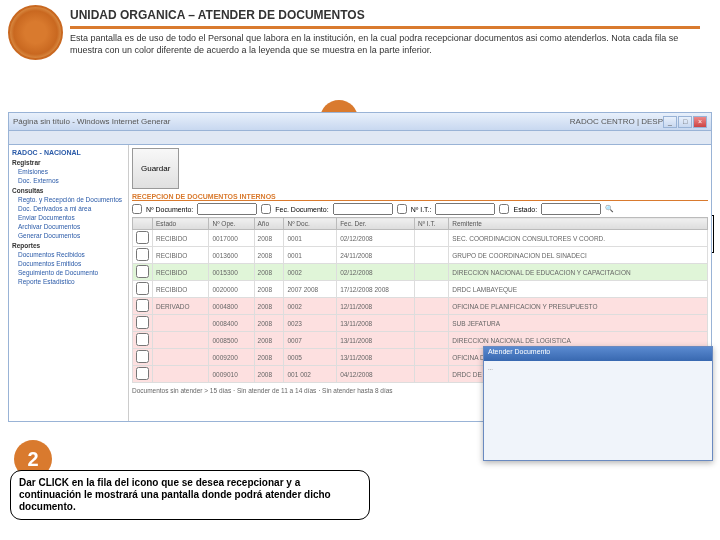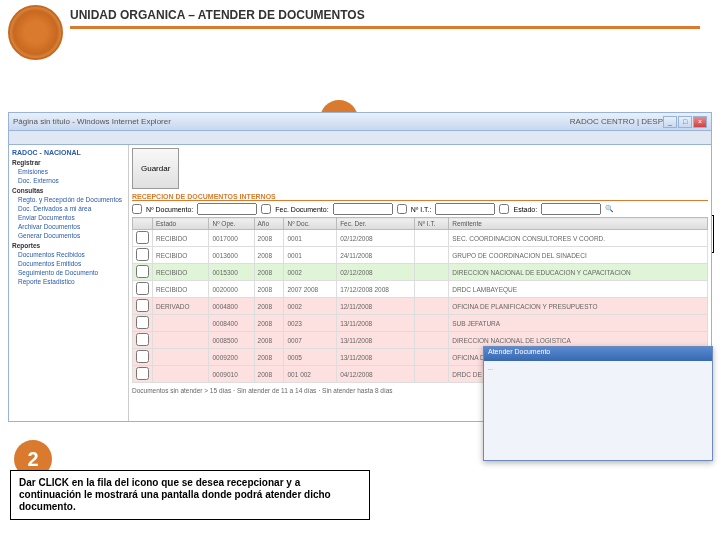--- a/index.html
+++ b/index.html
@@ -12,21 +12,21 @@
   .title { font-size: 12px; font-weight: bold; color: #333; border-bottom: 3px solid #d97a2e; padding-bottom: 4px; }
   .subtitle { font-size: 9px; color: #333; margin-top: 4px; line-height: 1.3; }
   
   .bubble { position: absolute; border-radius: 50%; background: #d97a2e; color: #fff; font-size: 20px; font-weight: bold; display: flex; align-items: center; justify-content: center; }
   .bubble-1 { top: 170px; right: 30px; width: 38px; height: 38px; }
   .bubble-2 { top: 440px; left: 14px; width: 38px; height: 38px; }
   .bubble-3 { top: 100px; left: 320px; width: 38px; height: 38px; }
   
   .callout { position: absolute; background: #fff; border: 1.5px solid #000; padding: 6px 8px; font-size: 10px; line-height: 1.2; }
   .callout-1 { top: 215px; right: 6px; width: 115px; }
-  .callout-2 { bottom: 20px; left: 10px; width: 360px; }
+  .callout-2 { bottom: 20px; left: 10px; width: 360px; border-radius: 11px; }
   .callout-3 { top: 144px; left: 252px; width: 220px; }
   
   .browser-frame { position: absolute; top: 112px; left: 8px; width: 704px; height: 310px; border: 1px solid #99b3d6; background: #f0f4fa; }
   .browser-bar { height: 18px; background: linear-gradient(#e8f0fb, #c8d8f0); border-bottom: 1px solid #99b3d6; display: flex; align-items: center; padding: 0 4px; font-size: 8px; color: #555; }
   .browser-tabs { height: 14px; background: #e0e8f4; border-bottom: 1px solid #99b3d6; }
   
   .app-content { display: flex; height: calc(100% - 32px); }
   
   .sidebar { width: 120px; background: #fff; border-right: 1px solid #ccc; padding: 4px 3px; font-size: 6.5px; }
   .sidebar-title { font-weight: bold; color: #2a5aa8; font-size: 7px; margin-bottom: 3px; }
@@ -66,34 +66,35 @@
 </style>
 </head>
 <body>
 
 <div class="logo">
     <div class="logo-circle"></div>
   </div>
 
 <div class="header">
   <div class="title">UNIDAD ORGANICA – ATENDER DE DOCUMENTOS</div>
+  <div class="subtitle">Esta pantalla es de uso de todo el Personal que labora en la institución, en la cual podra recepcionar documentos asi como atenderlos. Nota cada fila se muestra con un color diferente de acuerdo a la leyenda que se muestra en la parte inferior.</div>
 </div>
 
 <div class="bubble bubble-3">3</div>
 <div class="callout callout-3"><b>Guarda todas las filas seleccionadas como recepcionados.</b></div>
 
 <div class="bubble bubble-1">1</div>
 <div class="callout callout-1"><b>Ingresar ek criterio de búsqueda</b></div>
 
 <div class="bubble bubble-2">2</div>
 <div class="callout callout-2"><b>Dar CLICK en la fila del icono que se desea recepcionar y a continuación le mostrará una pantalla donde podrá atender dicho documento.</b></div>
 
 <div class="browser-frame">
   <div class="browser-bar">
-    <span class="ie-title">Página sin título - Windows Internet Explorer</span>
+    <span class="ie-title">Página sin título - Windows Internet Generar</span>
     <span>RADOC CENTRO | DESP</span>
     <div class="win-btns">
       <div class="win-btn">_</div>
       <div class="win-btn">□</div>
       <div class="win-btn close">×</div>
     </div>
   </div>
   <div class="browser-tabs"></div>
 
   <div class="app-content">

